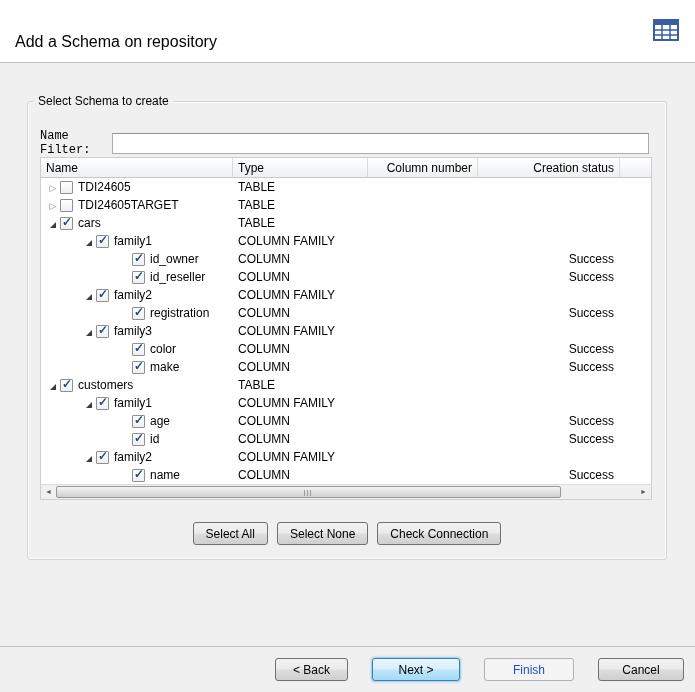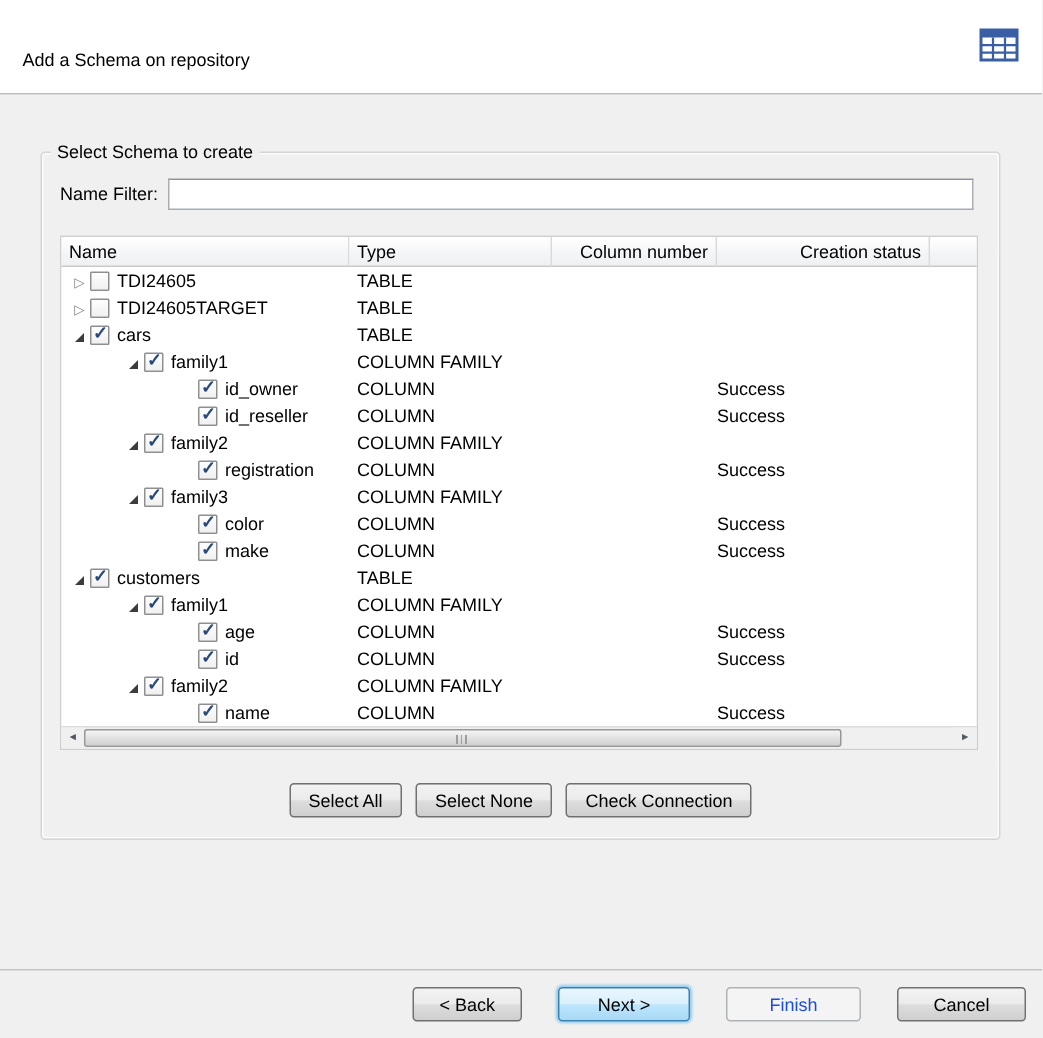--- a/index.html
+++ b/index.html
@@ -3,31 +3,31 @@
 <meta charset="utf-8">
 <style>
   * { box-sizing: border-box; margin: 0; padding: 0; }
   html,body { background:#f0f0f0; }
   body { font-family:"Liberation Sans", sans-serif; font-size:12px; color:#000; }
   .page { position:relative; width:695px; height:692px; background:#f0f0f0; overflow:hidden; }
 
   
   .header { position:absolute; left:0; top:0; width:695px; height:63px; background:#ffffff; border-bottom:1px solid #bdbdbd; }
   .header .title { position:absolute; left:9px; top:9px; font-weight:bold; font-size:12px; }
-  .header .subtitle { position:absolute; left:15px; top:33px; font-size:12px; }
+  .header .subtitle { position:absolute; left:15px; top:33px; font-size:16px; }
   .wizard-icon { position:absolute; right:14px; top:15px; width:30px; height:30px; }
   .icon-stroke { stroke: var(--accent-blue,#3a5ea5); }
   .icon-fill   { fill:   var(--accent-blue,#3a5ea5); }
 
   
   .groupbox { position:absolute; left:27px; top:101px; width:640px; height:459px;
               border:1px solid #d5d5d5; border-radius:3px; box-shadow:inset 0 0 0 1px #fbfbfb; }
   .groupbox-label { position:absolute; top:-8px; left:6px; background:#f0f0f0; padding:0 4px; font-size:12px; }
 
-  .filter-row { position:absolute; left:12px; top:16px; right:17px; height:22px; display:flex; align-items:center; }
+  .filter-row { position:absolute; left:12px; top:30px; right:17px; height:22px; display:flex; align-items:center;font-family:Liberation Mono, monospace; }
   .filter-row label { width:72px; flex:none; }
   .filter-input { flex:1; height:21px; border:1px solid #a9acb0; border-top-color:#8f9399; background:#fff;
                   font-family:inherit; font-size:12px; padding:0 4px; outline:none; }
 
   
   .tree-table { position:absolute; left:12px; top:55px; width:612px; border:1px solid #cecece; background:#fff; }
   .thead { display:flex; height:20px; }
   .hcell { background:linear-gradient(#ffffff, #f4f5f7 60%, #eef0f2); border-right:1px solid #dadada;
            border-bottom:1px solid #c8c8c8; padding:3px 5px 0 5px; white-space:nowrap; overflow:hidden; }
   .hcell.right { text-align:right; }
@@ -35,21 +35,21 @@
   .c-type  { width:135px; }
   .c-colnum{ width:110px; }
   .c-status{ width:142px; }
   .c-fill  { width:31px; border-right:none; }
 
   .tbody { background:#fff; }
   .trow { display:flex; height:18px; align-items:center; }
   .tcell { white-space:nowrap; overflow:hidden; height:18px; line-height:18px; }
   .tcell.c-name { display:flex; align-items:center; line-height:normal; }
   .tcell.c-type { padding-left:5px; }
-  .tcell.c-status { padding-right:6px; }
+  .tcell.c-status { text-align:right; padding-right:6px; }
 
   .indent { flex:none; display:inline-block; height:1px; }
   .expander { flex:none; width:14px; text-align:center; }
   .expander.collapsed::before { content:"▷"; font-size:9px; color:#8a8a8a; line-height:14px; }
   .expander.expanded::before { content:""; display:block; width:0; height:0; margin:4px auto 0;
                                border-bottom:6px solid #3c3c3c; border-left:6px solid transparent; }
   .checkbox { flex:none; width:13px; height:13px; border:1px solid #8e8f8f; border-radius:1px;
               background:linear-gradient(#fefefe,#f0f0f0); margin-right:5px; position:relative; }
   .checkbox.checked::after { content:"✓"; position:absolute; left:1px; top:-3px; font-size:12px;
                              font-weight:bold; color:#2a4a7c; }

